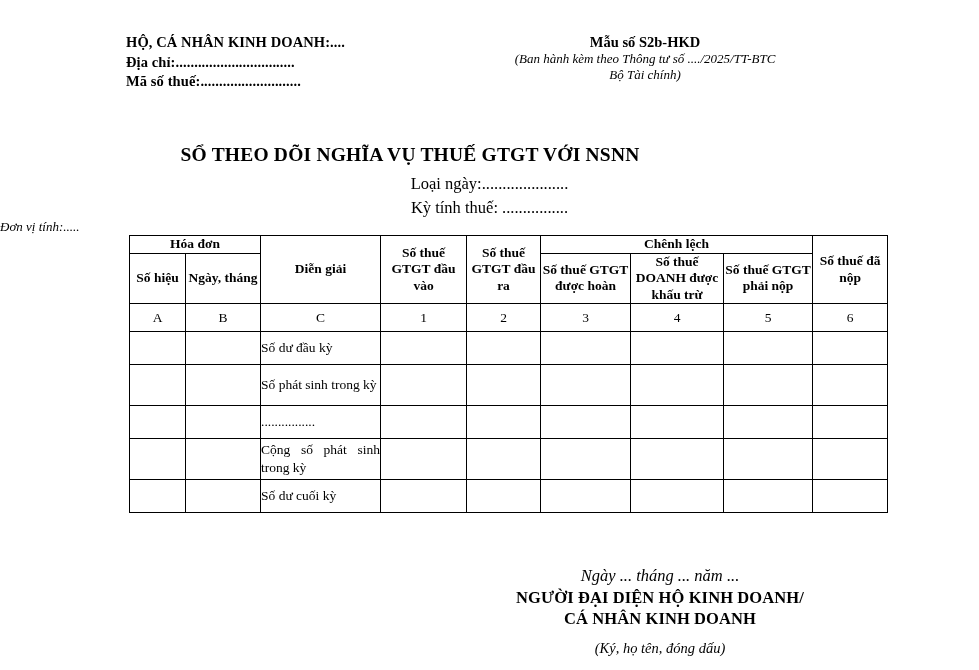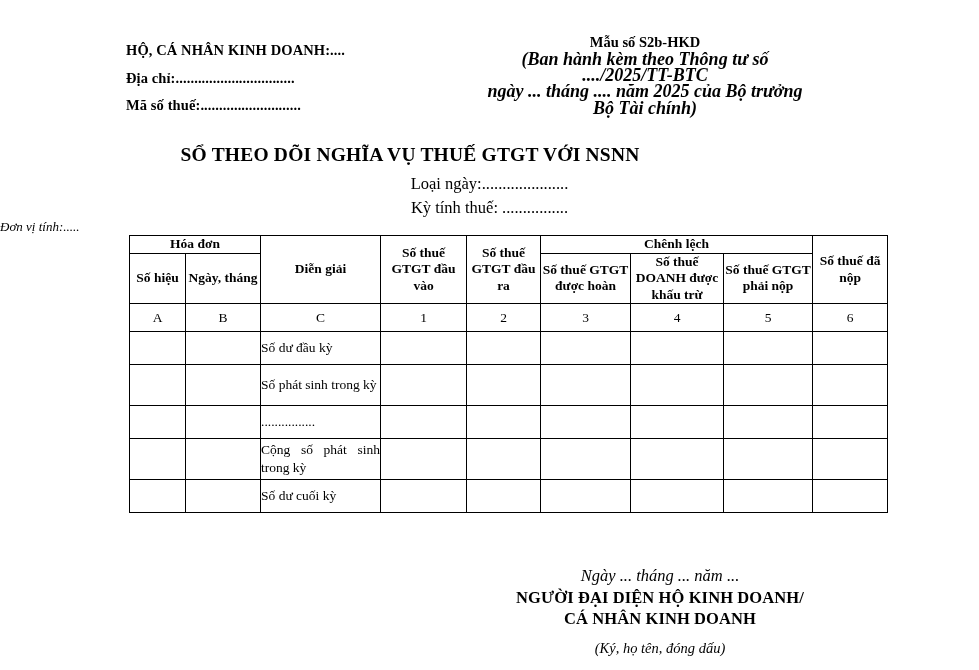--- a/index.html
+++ b/index.html
@@ -28,41 +28,40 @@
   .org-block {
     position: absolute;
     left: 126px;
     top: 33px;
     font-weight: bold;
     font-size: 14.5px;
     line-height: 19.5px;
     letter-spacing: 0.1px;
     white-space: nowrap;
   }
-  .org-block .line { display: block; margin-top: 8px; }
+  .org-block .line { display: block; }
 
   .form-no-block {
     position: absolute;
     left: 480px;
     top: 33px;
     width: 330px;
     text-align: center;
   }
   .form-no-title {
     font-weight: bold;
     font-size: 14.5px;
     line-height: 18px;
     display: block;
   }
   .form-no-sub {
     font-style: italic;
-    font-size: 18px;
+    font-size: 13px;
     line-height: 16.2px;
     display: block;
-    font-weight: bold;
   }
 
   
   .doc-title {
     position: absolute;
     left: 0;
     top: 144px;
     width: 820px;
     text-align: center;
     font-weight: bold;
@@ -164,21 +163,20 @@
 
   <div class="org-block">
     <span class="line">HỘ, CÁ NHÂN KINH DOANH:....</span>
     <span class="line">Địa chỉ:................................</span>
     <span class="line">Mã số thuế:...........................</span>
   </div>
 
   <div class="form-no-block">
     <span class="form-no-title">Mẫu số S2b-HKD</span>
     <span class="form-no-sub">(Ban hành kèm theo Thông tư số ..../2025/TT-BTC</span>
-    <span class="form-no-sub">ngày ... tháng .... năm 2025 của Bộ trưởng</span>
     <span class="form-no-sub">Bộ Tài chính)</span>
   </div>
 </div>
 
 <div class="doc-title">SỔ THEO DÕI NGHĨA VỤ THUẾ GTGT VỚI NSNN</div>
 <div class="sub-line sub-line-1">Loại ngày:.....................</div>
 <div class="sub-line sub-line-2">Kỳ tính thuế: ................</div>
 <div class="unit-note">Đơn vị tính:.....</div>
 
 <table class="sheet-table">

